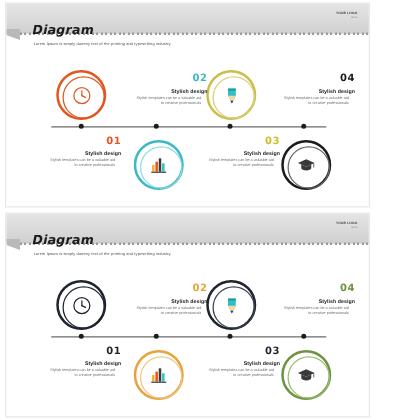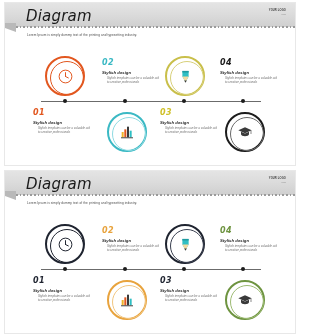--- a/index.html
+++ b/index.html
@@ -38,23 +38,23 @@
     clip-path: polygon(0 0, 100% 0, 100% 100%, 0 55%);
   }
   .banner-dash {
     position: absolute;
     left: 11px; top: 22.5px;
     width: 281px; height: 2px;
     background-image: repeating-linear-gradient(90deg,#9a9a9a 0px,#9a9a9a 1.6px,transparent 1.6px,transparent 3.6px);
   }
   .title {
     position: absolute;
-    left: 21px; top: 4px;
-    font-size: 15px;
-    font-weight: normal;
+    left: 21px; top: 16px;
+    font-size: 10px;
+    font-weight: bold;
     font-style: italic;
     letter-spacing: 0.2px;
     color: #1a1a1a;
     font-family: "DejaVu Sans", sans-serif;
   }
   .logo {
     position: absolute;
     right: 9px; top: 7px;
     text-align: right;
     line-height: 1.15;
@@ -106,22 +106,21 @@
     position: absolute;
     border-radius: 50%;
     left: 3px; top: 3px;
     width: 34px; height: 34px;
   }
   .icon-svg { position: relative; z-index: 2; }
   
   .tblock {
     position: absolute;
     width: 64px;
-    text-align: left;
-    font-style: italic;
+    text-align: right;
   }
   .tnum {
     font-size: 8px;
     font-weight: bold;
     font-family: "DejaVu Sans", sans-serif;
     letter-spacing: 0.4px;
     line-height: 1;
     margin-bottom: 2.5px;
   }
   .thead {

